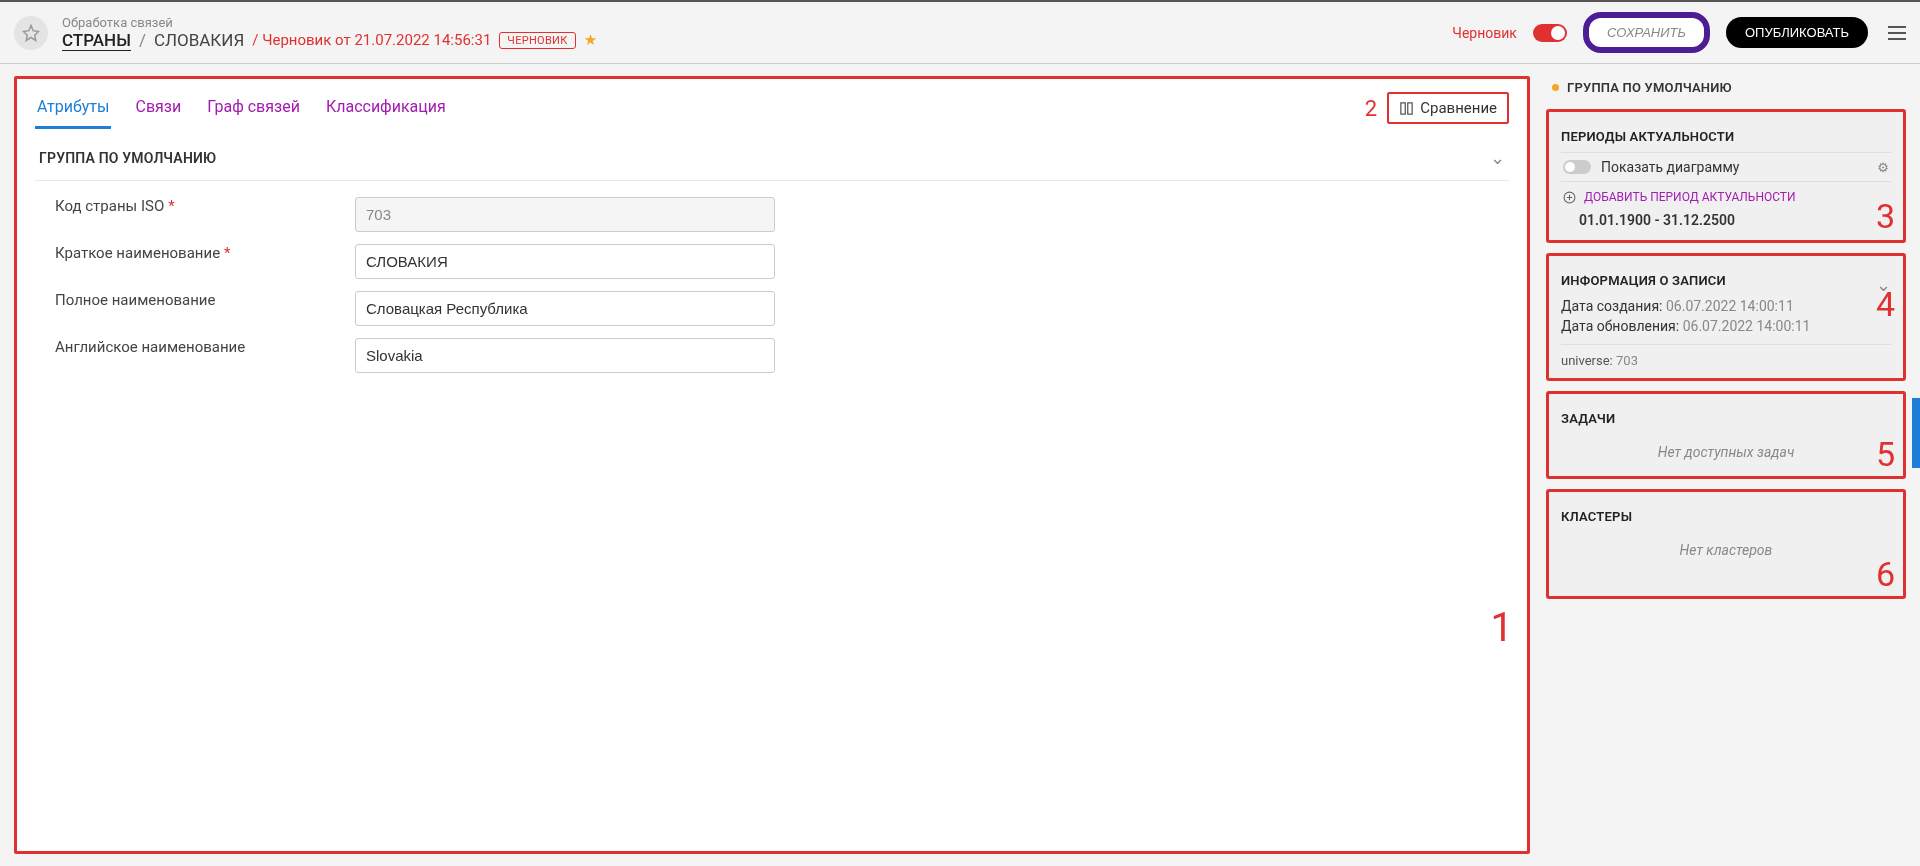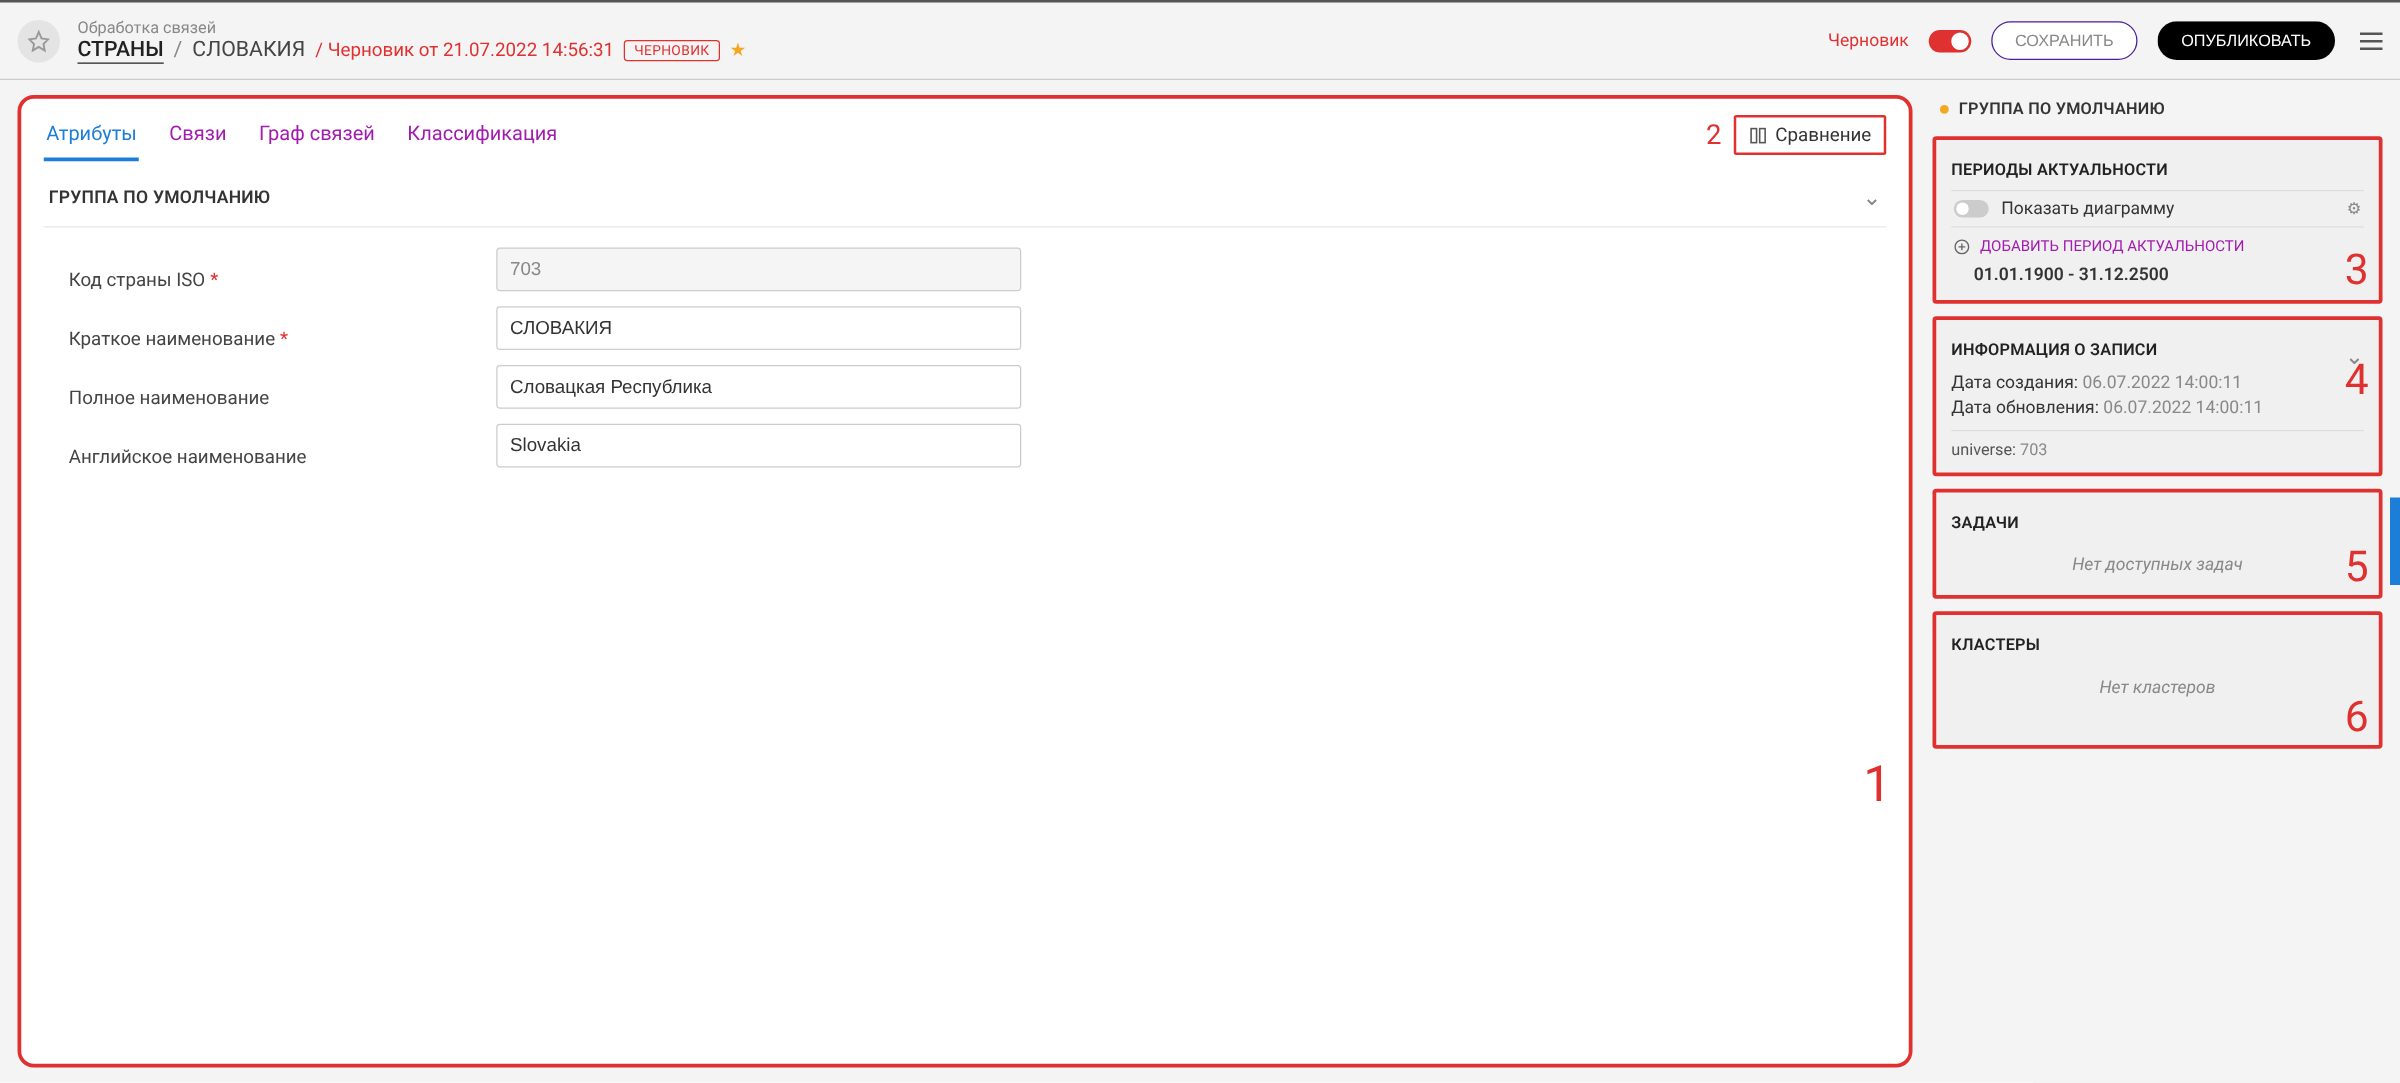--- a/index.html
+++ b/index.html
@@ -38,43 +38,43 @@
 .bc-sep { color: #888; }
 .bc-name { color: #444; }
 .bc-draft { color: #e03131; font-size: 15px; }
 .bc-badge { border: 1px solid #e03131; color: #e03131; padding: 1px 7px; border-radius: 3px; font-size: 11px; letter-spacing: .3px; }
 .bc-star { color: #f5a623; font-size: 15px; }
 .top-right { display:flex; align-items:center; gap:16px; }
 .toggle-label { color:#e03131; font-size:14px; }
 .toggle { width:34px; height:18px; background:#e03131; border-radius:10px; position:relative; }
 .toggle::after { content:""; position:absolute; right:2px; top:2px; width:14px; height:14px; background:#fff; border-radius:50%; }
 .btn { padding:7px 18px; border-radius:18px; font-size:13px; cursor:pointer; border:1px solid transparent; }
-.btn-outline { border:1px solid #4c1d95; color:#888; background:#fff; }
+.btn-outline { border:6px solid #4c1d95; color:#888; background:#fff;font-style:italic; }
 .btn-primary { background:#000000; color:#fff; }
 .hamburger { width:18px; display:flex; flex-direction:column; gap:4px; margin-left:4px; }
 .hamburger span { height:2px; background:#555; }
 
 .body { display:flex; gap:16px; padding:12px 14px; height:calc(100% - 64px); }
-.main { flex:1; background:#fff; border:3px solid #e03131; border-radius:13px; padding:8px 18px 8px; position:relative; }
+.main { flex:1; background:#fff; border:3px solid #e03131; border-radius:2px; padding:8px 18px 8px; position:relative; }
 .annot { position:absolute; color:#e03131; font-size:34px; font-weight:400; pointer-events:none; }
 
 .tabs-row { display:flex; align-items:center; border-bottom:0; }
 .tabs { display:flex; gap:22px; flex:1; }
 .tab { padding:10px 2px; font-size:16px; color:#a21caf; cursor:pointer; }
 .tab.active { color:#1c7ed6; border-bottom:3px solid #1c7ed6; }
 .compare-wrap { display:flex; align-items:center; gap:10px; }
 .compare-num { color:#e03131; font-size:22px; }
 .compare-btn { border:2px solid #e03131; padding:5px 10px; display:flex; align-items:center; gap:6px; border-radius:2px; font-size:15px; }
 .compare-btn svg { width:15px; height:15px; stroke:#555; fill:none; stroke-width:2; }
 
 .group-header { display:flex; justify-content:space-between; align-items:center; padding:18px 4px 12px; border-bottom:1px solid #e8e8e8; margin-bottom:16px; }
 .group-header-title { font-weight:600; font-size:14px; color:#333; letter-spacing:.2px; }
 .chev { color:#888; font-size:18px; }
 
-.form-row { display:flex; align-items:flex-end; margin-bottom:12px; padding-left:20px;gap:42px; }
+.form-row { display:flex; align-items:flex-start; margin-bottom:12px; padding-left:20px; }
 .form-label { width:300px; font-size:15px; color:#444; }
 .req { color:#e03131; margin-left:4px; }
 .inp { width:420px; padding:8px 10px; border:1px solid #ccc; border-radius:3px; font-size:15px; color:#333; }
 .inp[readonly] { background:#f5f5f5; color:#888; }
 
 .side { width:360px; display:flex; flex-direction:column; gap:10px; }
 .side-top { display:flex; align-items:center; gap:8px; padding:4px 6px; }
 .bullet { width:7px; height:7px; background:#f5a623; border-radius:50%; }
 .side-top-title { font-weight:600; font-size:13px; letter-spacing:.2px; }
 

